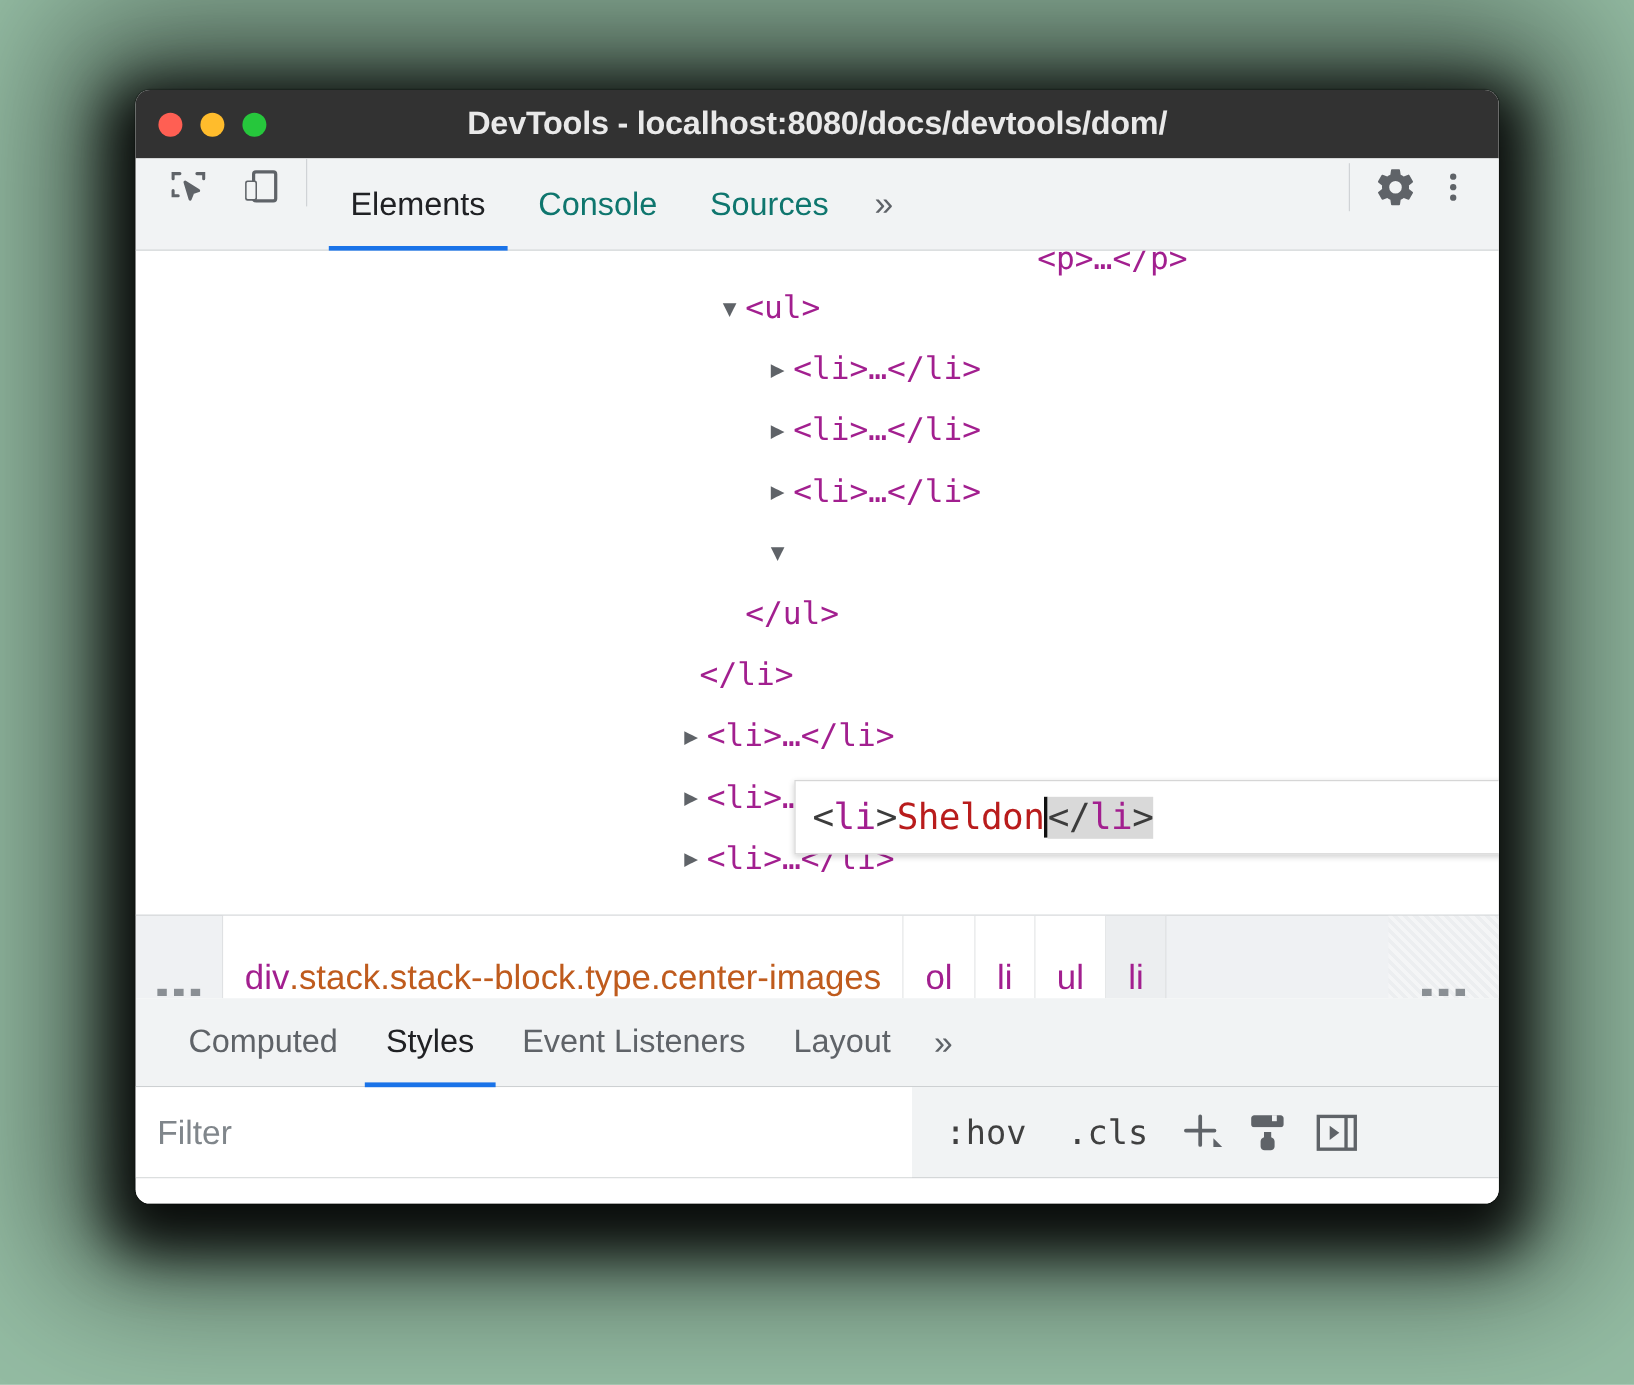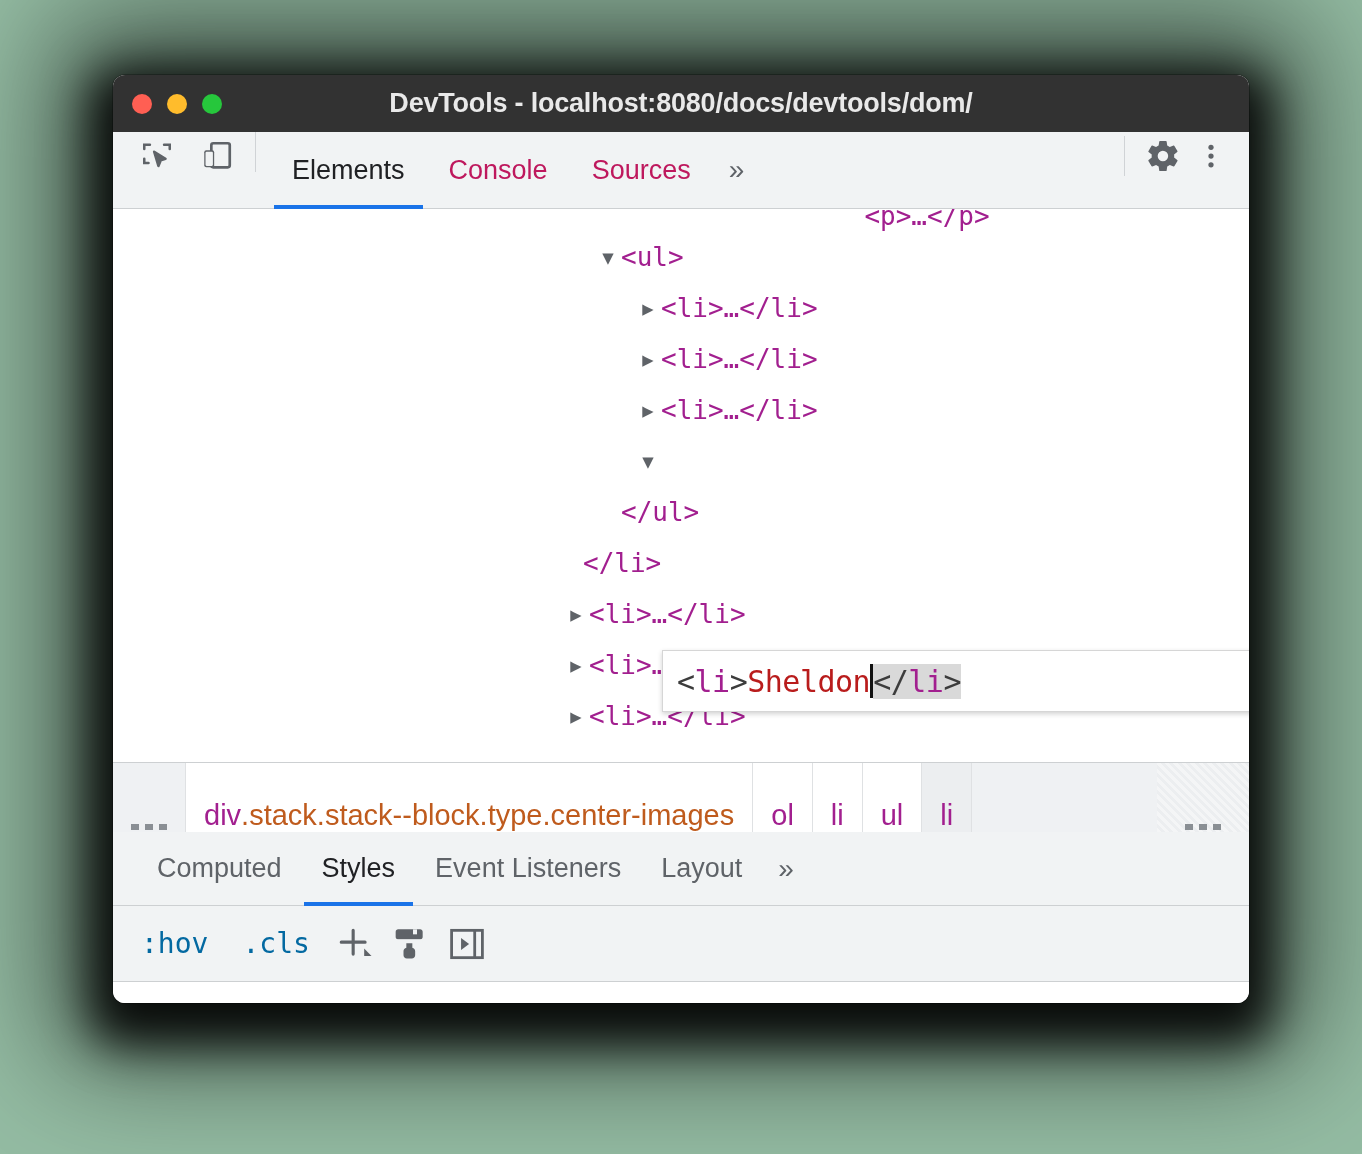--- a/index.html
+++ b/index.html
@@ -80,21 +80,21 @@
   #tb-inspect { margin-left: 20px; }
   #tb-device  { margin-left: 12px; }
   .tb-sep {
     width: 1px; height: 40px;
     background: #d0d3d6;
     margin: 0 14px;
   }
   #tab-strip { display: flex; align-items: center; height: 100%; }
   .tab {
     font-size: 27px;
-    color: #be185d;
+    color: #0f766e;
     padding: 0 22px;
     height: 100%;
     display: flex;
     align-items: center;
     position: relative;
     white-space: nowrap;
   }
   .tab.active { color: #202124; }
   .tab.active::after {
     content: "";
@@ -242,21 +242,21 @@
     outline: none;
     font-size: 28px;
     color: #5f6368;
     padding-left: 18px;
     font-family: "Liberation Sans", sans-serif;
   }
   #filter-input::placeholder { color: #80868b; opacity: 1; }
   .fb-btn {
     font-family: "DejaVu Sans Mono", monospace;
     font-size: 28px;
-    color: #0369a1;
+    color: #404040;
     padding: 0 14px;
     display: flex; align-items: center;
     white-space: nowrap;
   }
   #fb-right {
     display: flex;
     align-items: center;
     margin-left: 14px;
     gap: 6px;
   }
@@ -430,20 +430,21 @@
 
   <div id="styles-tabs">
     <div class="stab">Computed</div>
     <div class="stab active">Styles</div>
     <div class="stab">Event Listeners</div>
     <div class="stab">Layout</div>
     <div class="chev">»</div>
   </div>
 
   <div id="filter-bar">
+    <input id="filter-input" type="text" placeholder="Filter" style="">
     <div id="fb-right">
       <div class="fb-btn">:hov</div>
       <div class="fb-btn">.cls</div>
 
       <div class="fb-icon">
         <svg width="44" height="44" viewBox="0 0 24 24" fill="none" stroke="currentColor" stroke-width="1.7">
           <path d="M11 4.5v13M4.5 11h13" stroke-linecap="round"></path>
           <path d="M17 18.5h4l-4-4z" fill="currentColor" stroke="none"></path>
         </svg>
       </div>

